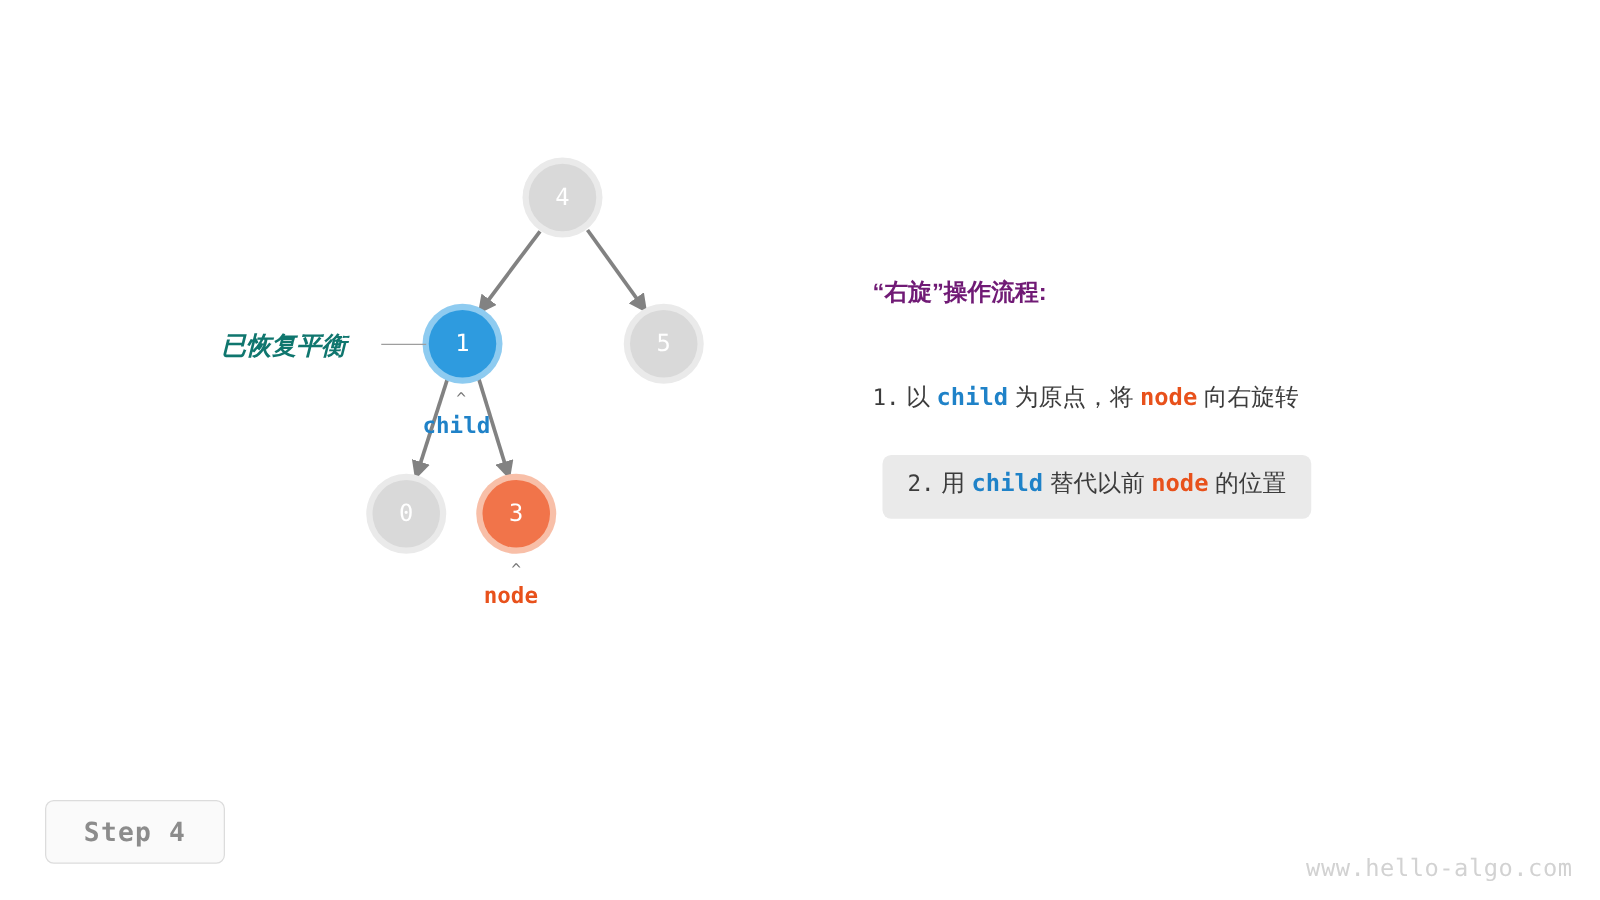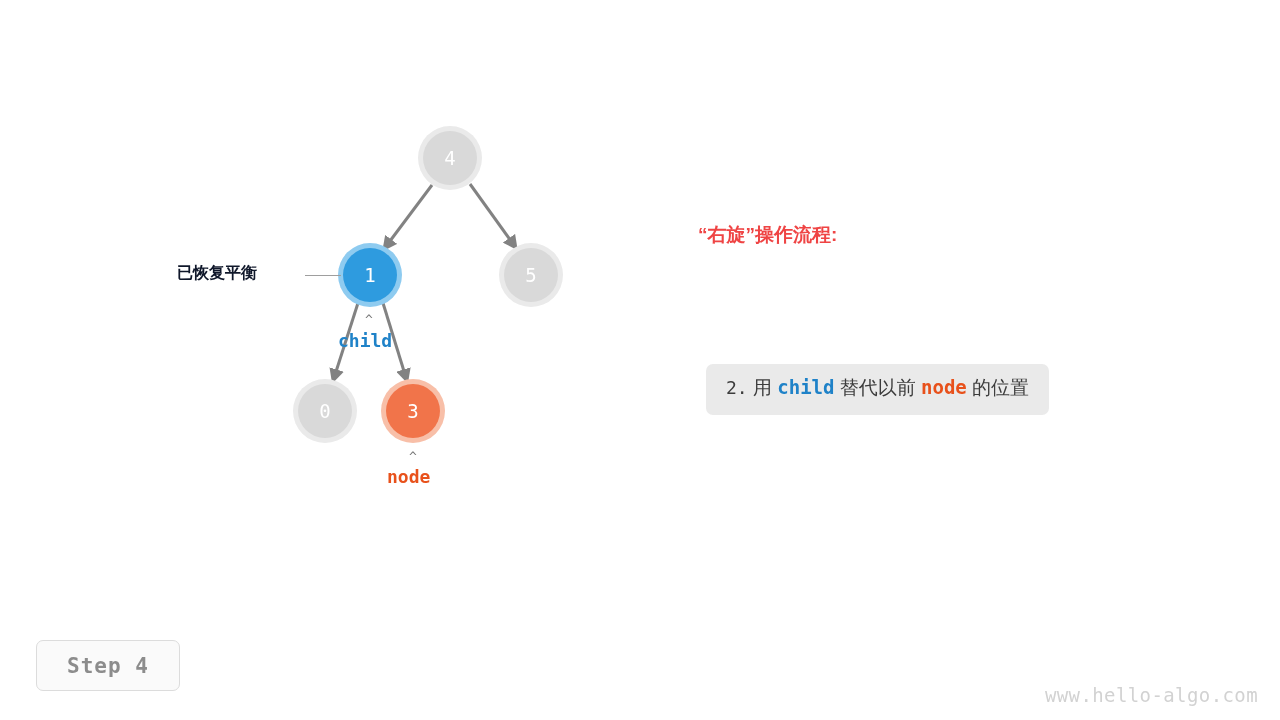--- a/index.html
+++ b/index.html
@@ -63,23 +63,24 @@
     font-family: "DejaVu Sans Mono", monospace;
     font-size: 13px;
     color: #777777;
     line-height: 1;
   }
 
   .side-label {
     position: absolute;
     font-family: "Liberation Sans", sans-serif;
     font-weight: bold;
-    font-size: 16px;
-    color: #0f172a;
+    font-size: 20px;
+    color: #0f766e;
     white-space: nowrap;
+    font-style: italic;
   }
   .side-connector {
     position: absolute;
     height: 1px;
     background: #9e9e9e;
   }
 
   
   #step-badge {
     position: absolute;
@@ -116,21 +117,21 @@
   #panel {
     position: absolute;
     left: 698px;
     top: 222px;
     width: 520px;
   }
   #panel-title {
     font-family: "Liberation Sans", sans-serif;
     font-weight: bold;
     font-size: 19px;
-    color: #ef4444;
+    color: #701a75;
     line-height: 1.4;
   }
   .step-line {
     position: relative;
     font-family: "Liberation Sans", sans-serif;
     font-size: 19px;
     color: #3c3c3c;
     line-height: 1.5;
     white-space: nowrap;
   }
@@ -210,20 +211,28 @@
 </div>
 
 <div id="watermark">
   <span>www.hello-algo.com</span>
 </div>
 
 <div id="panel">
 
   <div id="panel-title">“右旋”操作流程:</div>
 
+  <div class="step-line" id="step1">
+    <span class="num">1.</span>
+    <span>以</span>
+    <span class="code blue">child</span>
+    <span>为原点，将</span>
+    <span class="code orange">node</span>
+    <span>向右旋转</span>
+  </div>
 
   <div id="step2-wrap">
     <div class="step-line">
       <span class="num">2.</span>
       <span>用</span>
       <span class="code blue">child</span>
       <span>替代以前</span>
       <span class="code orange">node</span>
       <span>的位置</span>
     </div>

